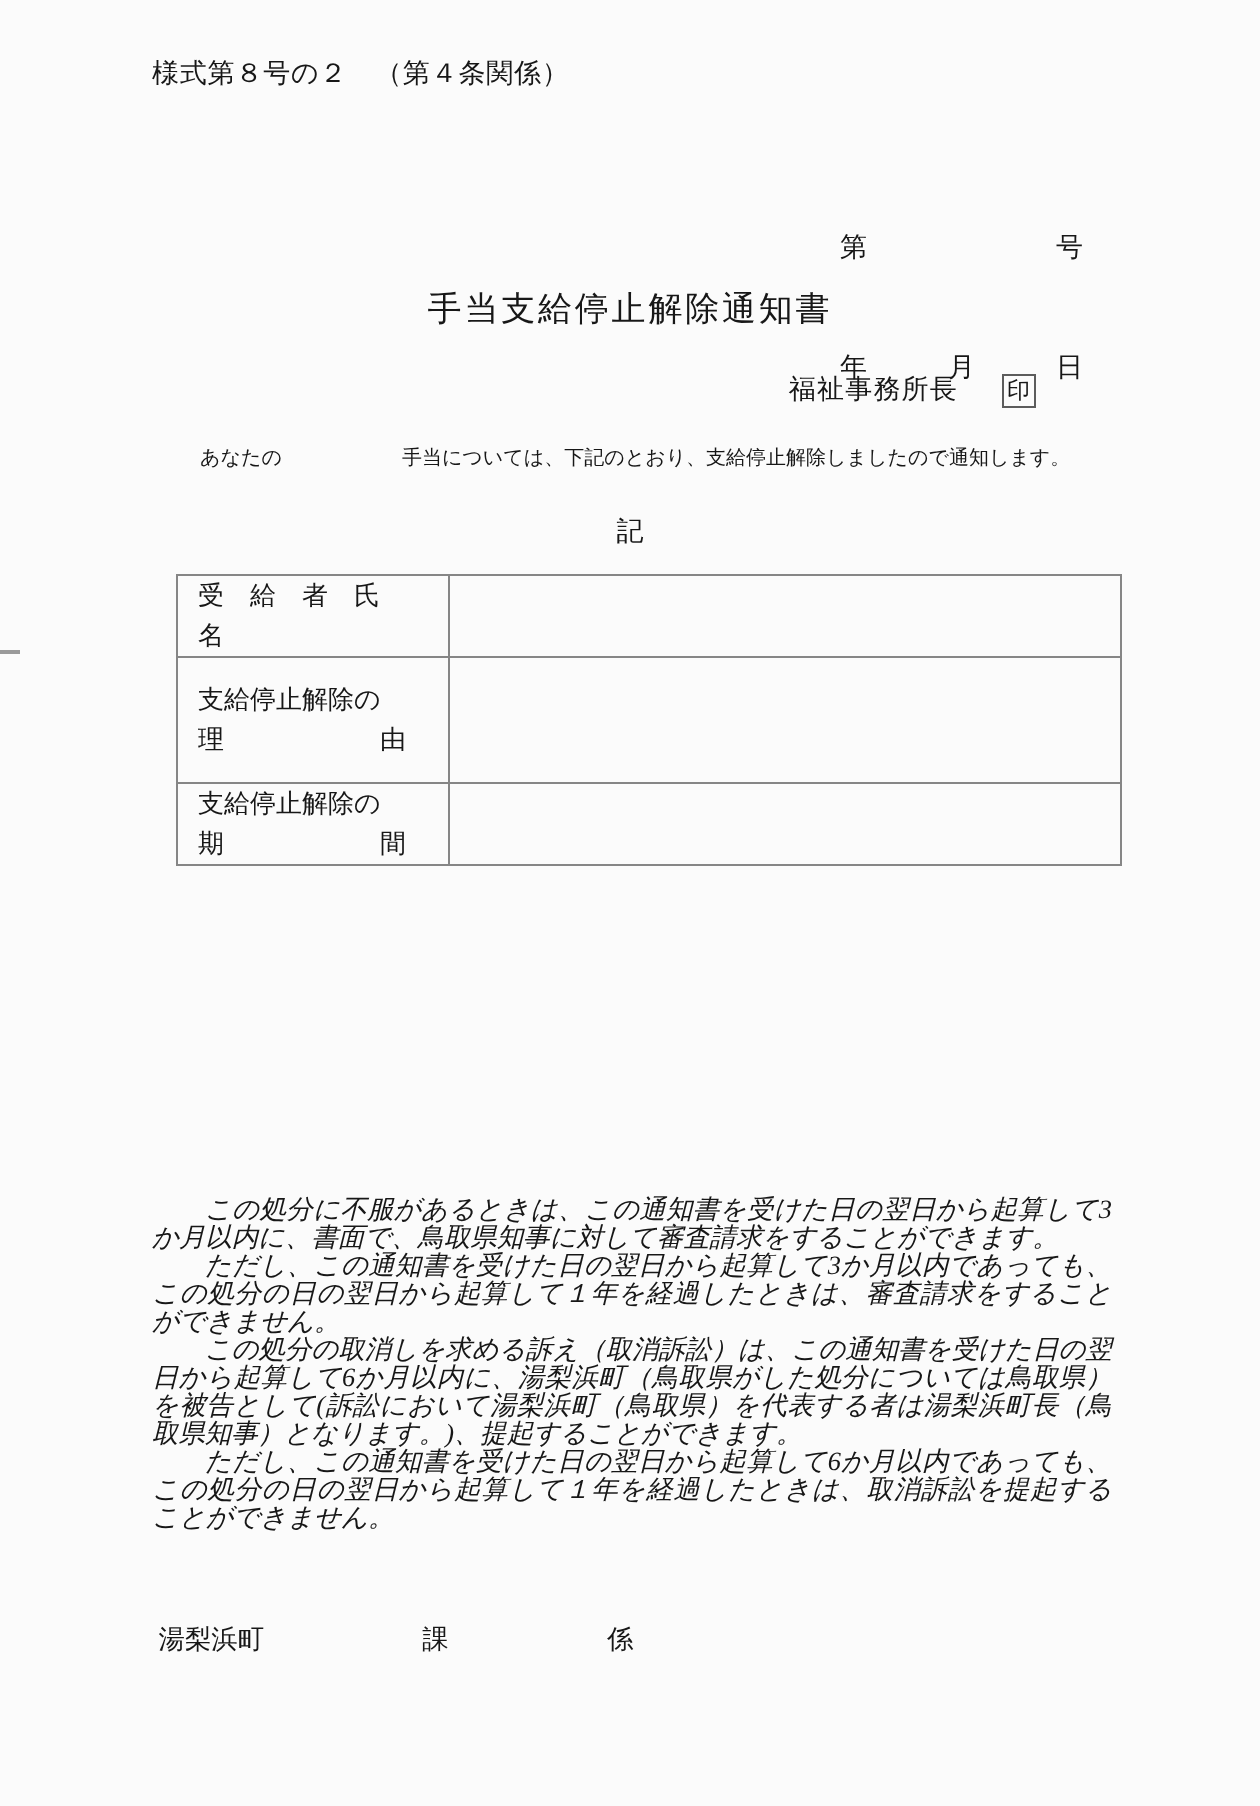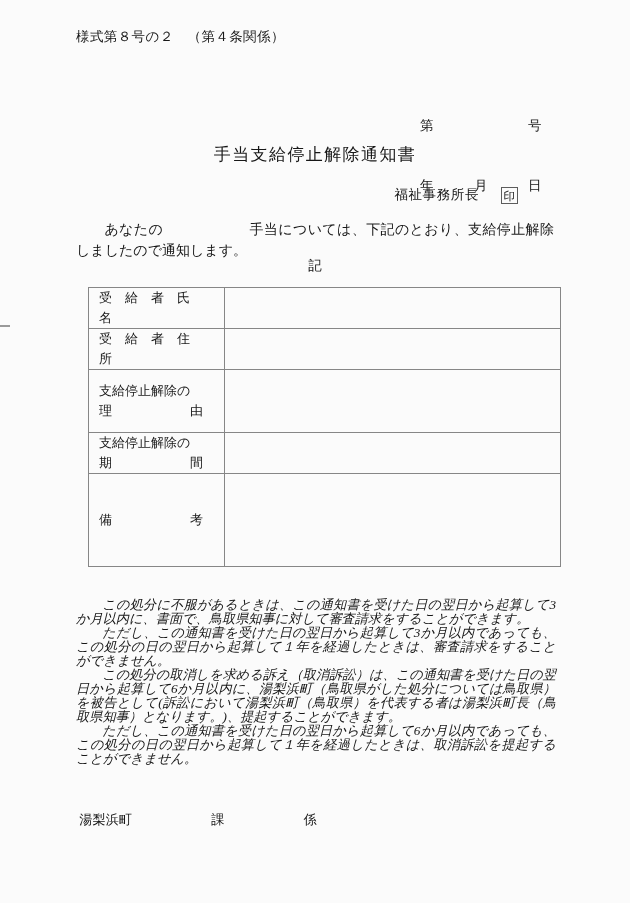--- a/index.html
+++ b/index.html
@@ -42,20 +42,21 @@
     white-space: pre;
   }
 
   .doc-number-block {
     position: absolute;
     left: 420px;
     top: 76px;
     font-size: 13.5px;
     line-height: 20px;
     white-space: pre;
+    font-family: Liberation Mono, monospace;
   }
 
   .doc-title {
     position: absolute;
     left: 0;
     right: 0;
     top: 143px;
     text-align: center;
     font-size: 17px;
     letter-spacing: 1.4px;
@@ -82,21 +83,21 @@
     border: 1px solid #5c5c5c;
     font-size: 11.5px;
     box-sizing: border-box;
   }
 
   .intro-paragraph {
     position: absolute;
     left: 76px;
     top: 219px;
     width: 478px;
-    font-size: 14px;
+    font-size: 10px;
     line-height: 21px;
     text-indent: 14px;
     white-space: pre-wrap;
     text-align: justify;
   }
 
   .ki-mark {
     position: absolute;
     left: 0;
     right: 0;
@@ -195,28 +196,20 @@
   <div class="intro-paragraph">　あなたの　　　　　　手当については、下記のとおり、支給停止解除しましたので通知します。</div>
 
   <div class="ki-mark">記</div>
 
   <table class="detail-table">
     <tbody>
       <tr class="row-name">
         <td class="label">
           <div class="label-stack">
             <div class="label-line">受　給　者　氏　名</div>
-          </div>
-        </td>
-        <td class="value"></td>
-      </tr>
-      <tr class="row-addr">
-        <td class="label">
-          <div class="label-stack">
-            <div class="label-line">受　給　者　住　所</div>
           </div>
         </td>
         <td class="value"></td>
       </tr>
       <tr class="row-reason">
         <td class="label">
           <div class="label-stack">
             <div class="label-line">支給停止解除の</div>
             <div class="label-line">理　　　　　　由</div>
           </div>
@@ -225,28 +218,20 @@
       </tr>
       <tr class="row-period">
         <td class="label">
           <div class="label-stack">
             <div class="label-line">支給停止解除の</div>
             <div class="label-line">期　　　　　　間</div>
           </div>
         </td>
         <td class="value"></td>
       </tr>
-      <tr class="row-note">
-        <td class="label">
-          <div class="label-stack">
-            <div class="label-line">備　　　　　　考</div>
-          </div>
-        </td>
-        <td class="value"></td>
-      </tr>
     </tbody>
   </table>
 
   <div class="appeal-block">
     <p>　この処分に不服があるときは、この通知書を受けた日の翌日から起算して3か月以内に、書面で、鳥取県知事に対して審査請求をすることができます。</p>
     <p>　ただし、この通知書を受けた日の翌日から起算して3か月以内であっても、この処分の日の翌日から起算して１年を経過したときは、審査請求をすることができません。</p>
     <p>　この処分の取消しを求める訴え（取消訴訟）は、この通知書を受けた日の翌日から起算して6か月以内に、湯梨浜町（鳥取県がした処分については鳥取県）を被告として(訴訟において湯梨浜町（鳥取県）を代表する者は湯梨浜町長（鳥取県知事）となります。)、提起することができます。</p>
     <p>　ただし、この通知書を受けた日の翌日から起算して6か月以内であっても、この処分の日の翌日から起算して１年を経過したときは、取消訴訟を提起することができません。</p>
   </div>
 

